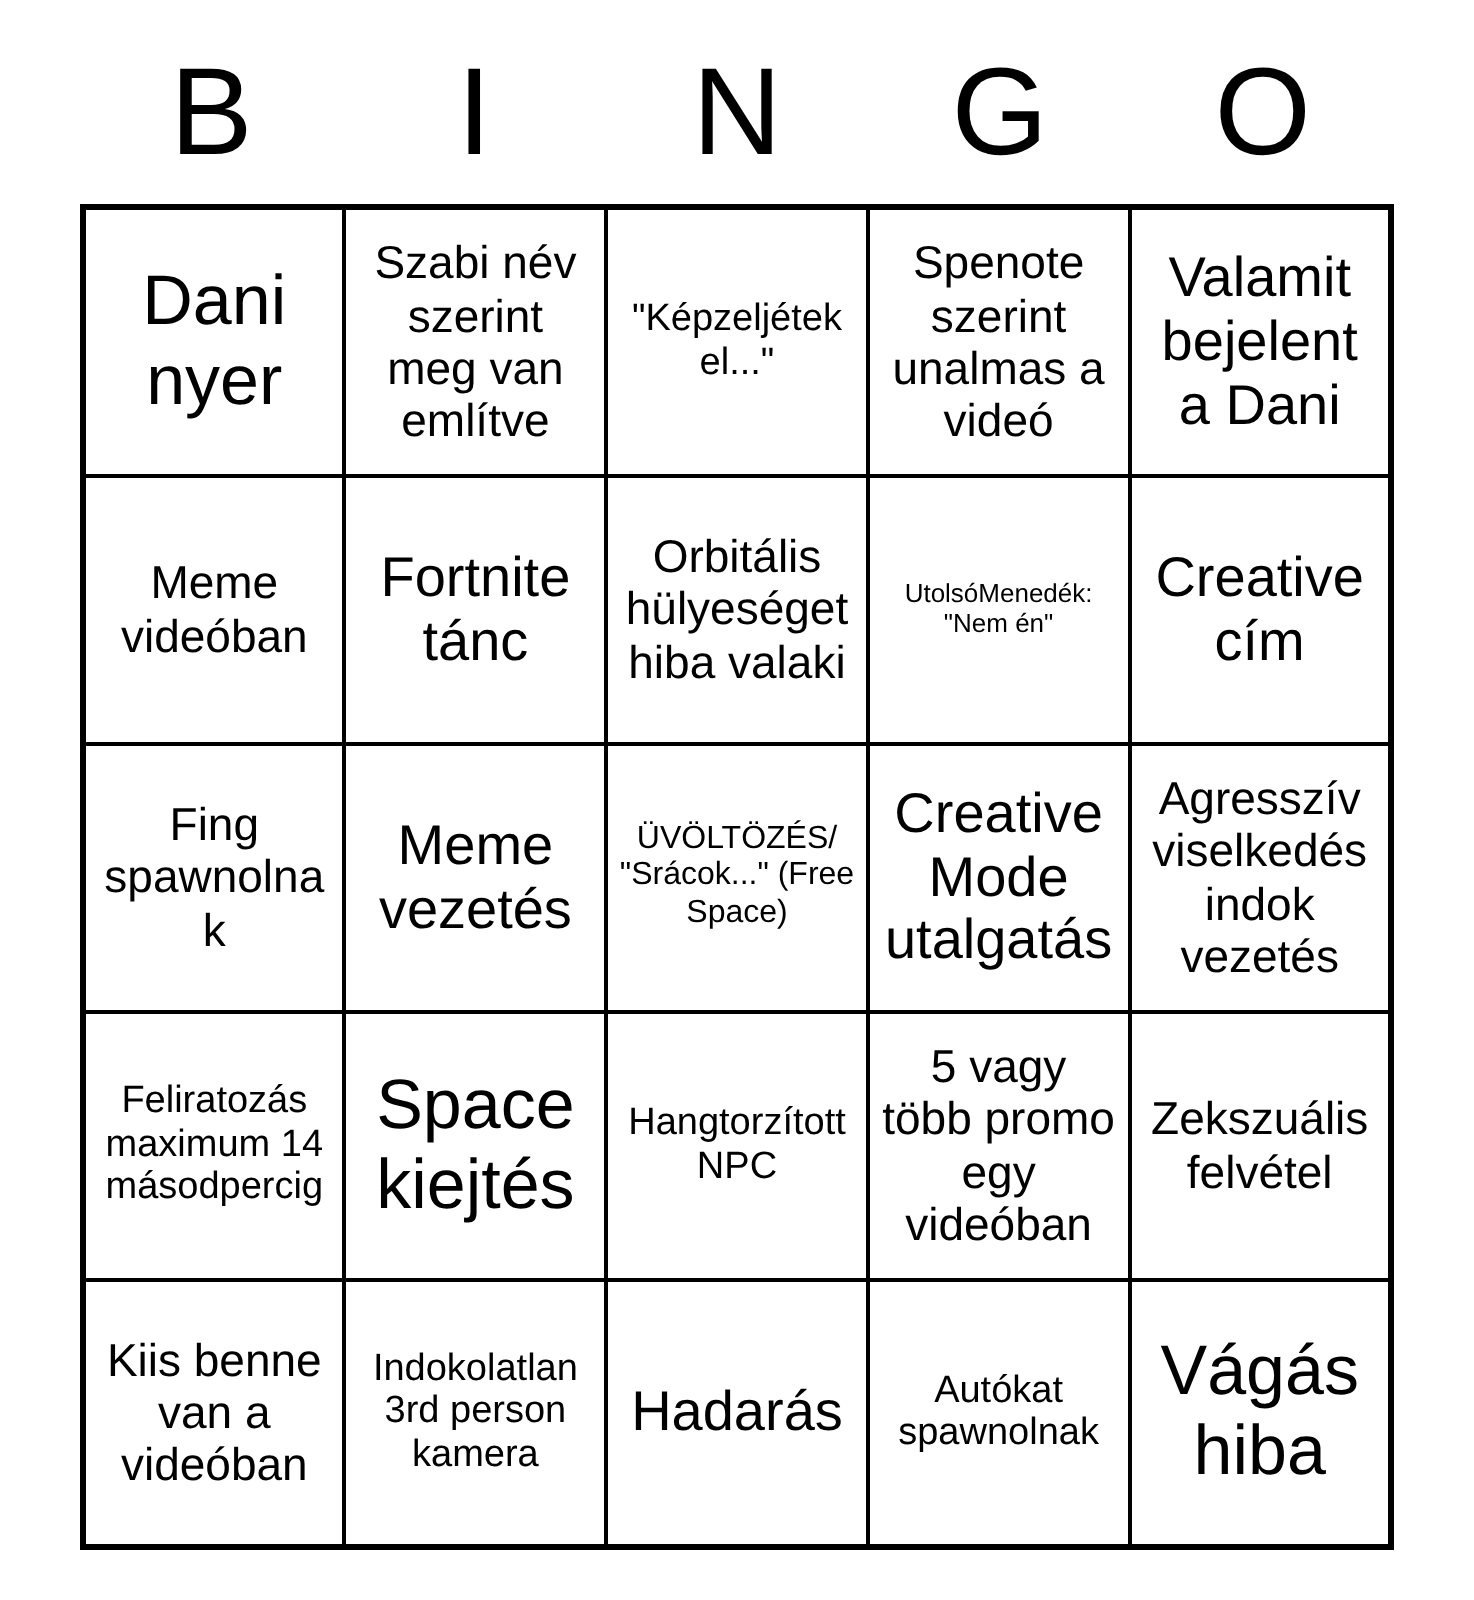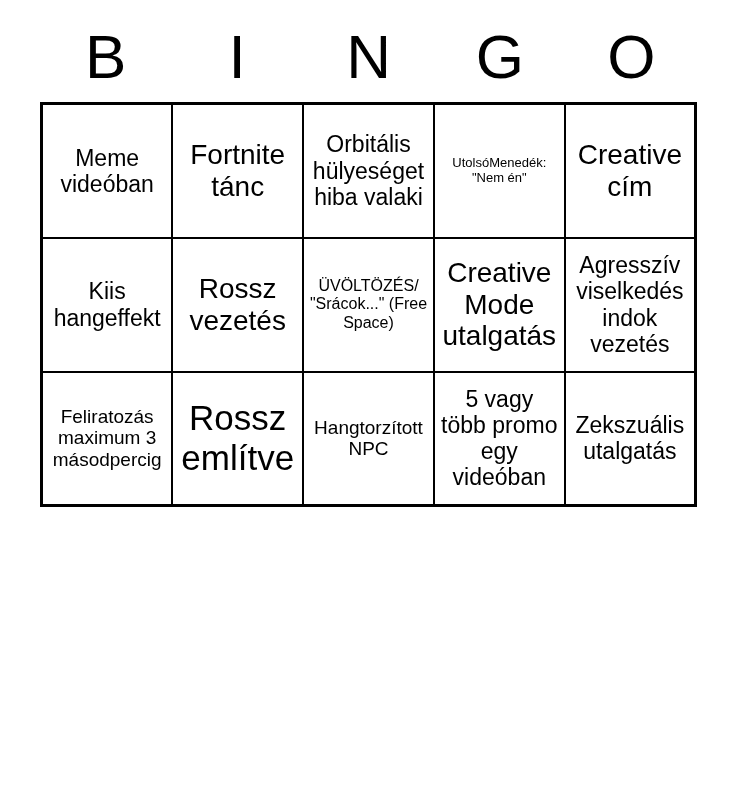--- a/index.html
+++ b/index.html
@@ -72,36 +72,50 @@
     <div class="header-cell">B</div>
     <div class="header-cell">I</div>
     <div class="header-cell">N</div>
     <div class="header-cell">G</div>
     <div class="header-cell">O</div>
   </div>
 
   <table class="grid">
     <tbody>
       <tr>
+        <td class="fs-xl">Dani nyer</td>
+        <td class="fs-md">Szabi név szerint meg van említve</td>
+        <td class="fs-sm">"Képzeljétek el..."</td>
+        <td class="fs-md">Spenote szerint unalmas a videó</td>
+        <td class="fs-lg">Valamit bejelent a Dani</td>
+      </tr>
+      <tr>
         <td class="fs-md">Meme videóban</td>
         <td class="fs-lg">Fortnite tánc</td>
         <td class="fs-md">Orbitális hülyeséget hiba valaki</td>
         <td class="fs-xxs">UtolsóMenedék: "Nem én"</td>
         <td class="fs-lg">Creative cím</td>
       </tr>
       <tr>
-        <td class="fs-md">Kiis hangeffekt</td>
-        <td class="fs-lg">Rossz vezetés</td>
+        <td class="fs-md">Fing spawnolnak</td>
+        <td class="fs-lg">Meme vezetés</td>
         <td class="fs-xs">ÜVÖLTÖZÉS/ "Srácok..." (Free Space)</td>
         <td class="fs-lg">Creative Mode utalgatás</td>
         <td class="fs-md">Agresszív viselkedés indok vezetés</td>
       </tr>
       <tr>
-        <td class="fs-sm">Feliratozás maximum 3 másodpercig</td>
-        <td class="fs-xl">Rossz említve</td>
+        <td class="fs-sm">Feliratozás maximum 14 másodpercig</td>
+        <td class="fs-xl">Space kiejtés</td>
         <td class="fs-sm">Hangtorzított NPC</td>
         <td class="fs-md">5 vagy több promo egy videóban</td>
-        <td class="fs-md">Zekszuális utalgatás</td>
+        <td class="fs-md">Zekszuális felvétel</td>
+      </tr>
+      <tr>
+        <td class="fs-md">Kiis benne van a videóban</td>
+        <td class="fs-sm">Indokolatlan 3rd person kamera</td>
+        <td class="fs-lg">Hadarás</td>
+        <td class="fs-sm">Autókat spawnolnak</td>
+        <td class="fs-xl">Vágás hiba</td>
       </tr>
     </tbody>
   </table>
 
 </div>
 
 </body></html>

